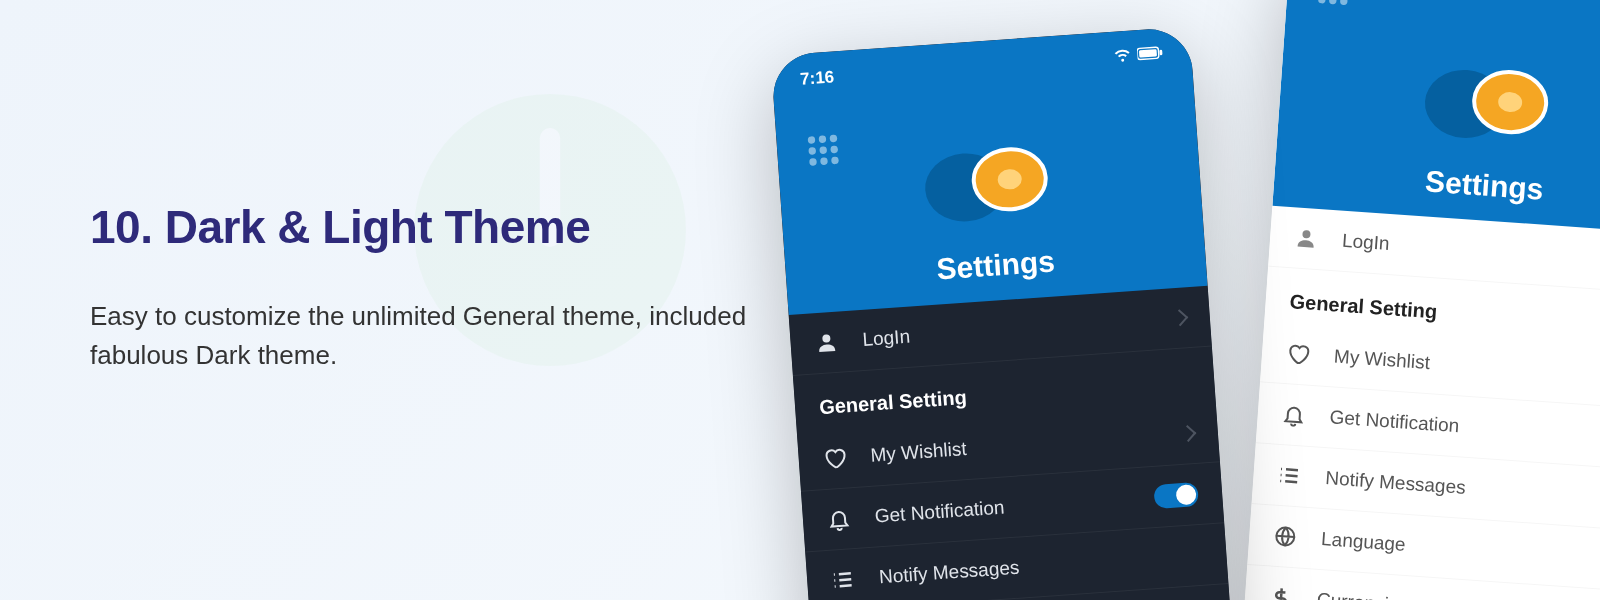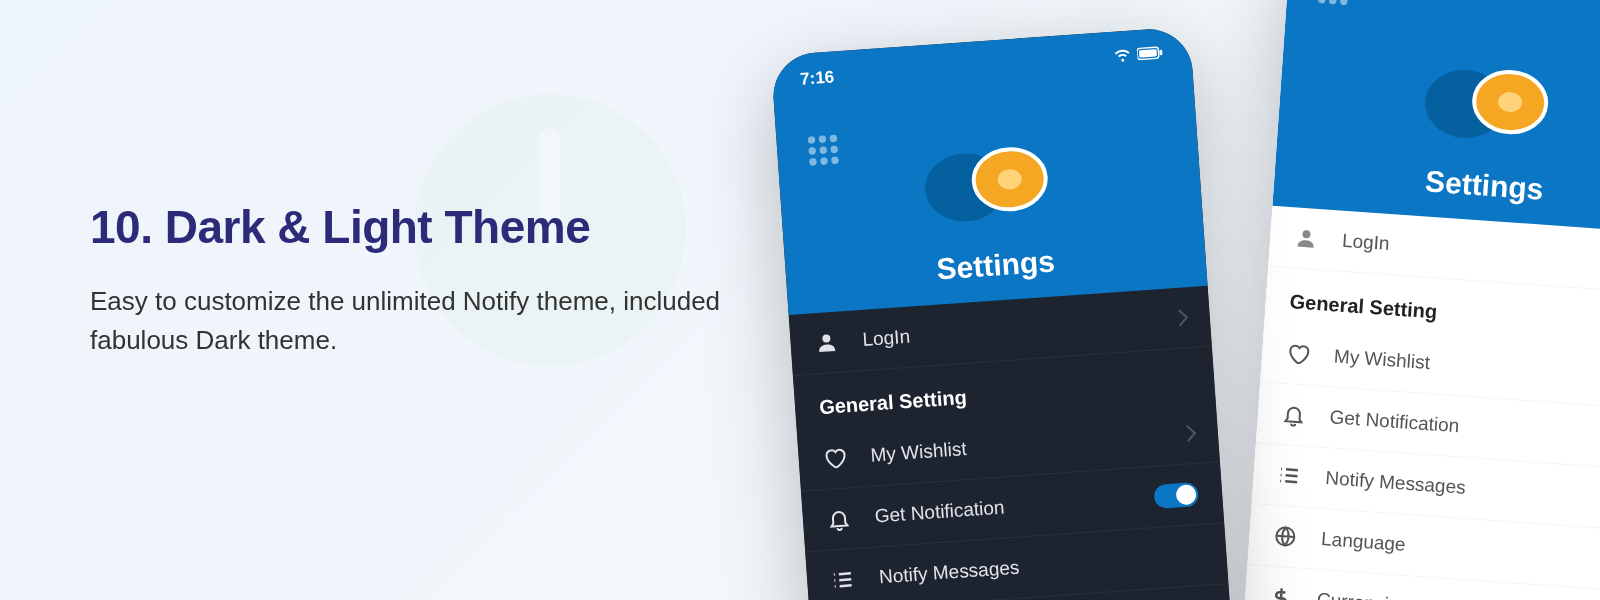--- a/index.html
+++ b/index.html
@@ -1,20 +1,20 @@
 <!DOCTYPE html>
 <html><head>
 <meta charset="utf-8">
 <style>
 *{margin:0;padding:0;box-sizing:border-box;font-family:-apple-system,BlinkMacSystemFont,'Segoe UI',sans-serif}
 body{width:1600px;height:600px;background:linear-gradient(135deg,#eef4fb 0%,#f5f9fd 100%);position:relative;overflow:hidden}
 .bg-deco{position:absolute;left:380px;top:60px;width:340px;height:340px;opacity:.18;z-index:0}
 .bg-deco svg{width:100%;height:100%}
 .content{position:absolute;left:90px;top:200px;z-index:2;max-width:680px}
-.heading{font-size:46px;font-weight:800;color:#2e2a7a;letter-spacing:-.5px;margin-bottom:28px}
+.heading{font-size:46px;font-weight:800;color:#2e2a7a;letter-spacing:-.5px;margin-bottom:43px}
 .desc{font-size:26px;color:#333;line-height:1.5;font-weight:400}
 .phone{position:absolute;width:420px;height:860px;border-radius:44px;box-shadow:0 24px 80px rgba(0,0,0,.25);overflow:hidden;z-index:3}
 .phone-dark{left:800px;top:40px;transform:rotate(-4deg);background:#1d2430}
 .phone-light{left:1260px;top:-40px;transform:rotate(4deg);background:#fff;z-index:2}
 .hero{height:260px;background:#0a76c4;position:relative;display:flex;flex-direction:column;justify-content:flex-end;align-items:center;padding-bottom:18px}
 .hero-title{color:#fff;font-size:30px;font-weight:700}
 .statusbar{position:absolute;top:14px;left:0;right:0;display:flex;justify-content:space-between;align-items:center;padding:0 28px;color:#fff;font-size:17px;font-weight:600}
 .status-right{display:flex;gap:6px;align-items:center}
 .hero-img{position:absolute;top:90px;left:50%;transform:translateX(-50%);width:150px;height:90px}
 .app-icon{position:absolute;top:76px;left:24px;width:44px;height:44px;color:#7fb8e0}
@@ -41,21 +41,21 @@
 
 <div class="bg-deco">
 <svg viewBox="0 0 200 200">
       <circle cx="100" cy="100" r="80" fill="#cdecd3"></circle>
       <rect x="94" y="40" width="12" height="70" rx="6" fill="#fff"></rect>
     </svg>
 </div>
 
 <div class="content">
   <h1 class="heading">10. Dark &amp; Light Theme</h1>
-  <p class="desc">Easy to customize the unlimited Notify theme, included fabulous Dark theme.</p>
+  <p class="desc">Easy to customize the unlimited General theme, included fabulous Dark theme.</p>
 </div>
 
 <div class="phone phone-dark dark">
   <div class="hero">
     <div class="statusbar">
       <span>7:16</span>
       <div class="status-right">
         <span><svg viewBox="0 0 24 24" width="18" height="18" fill="#fff">
               <path d="M12 18a2 2 0 100 4 2 2 0 000-4zm-6-4l2 2a6 6 0 018 0l2-2a9 9 0 00-12 0zm-4-4l2 2a12 12 0 0116 0l2-2a15 15 0 00-20 0z"></path>
             </svg></span>

